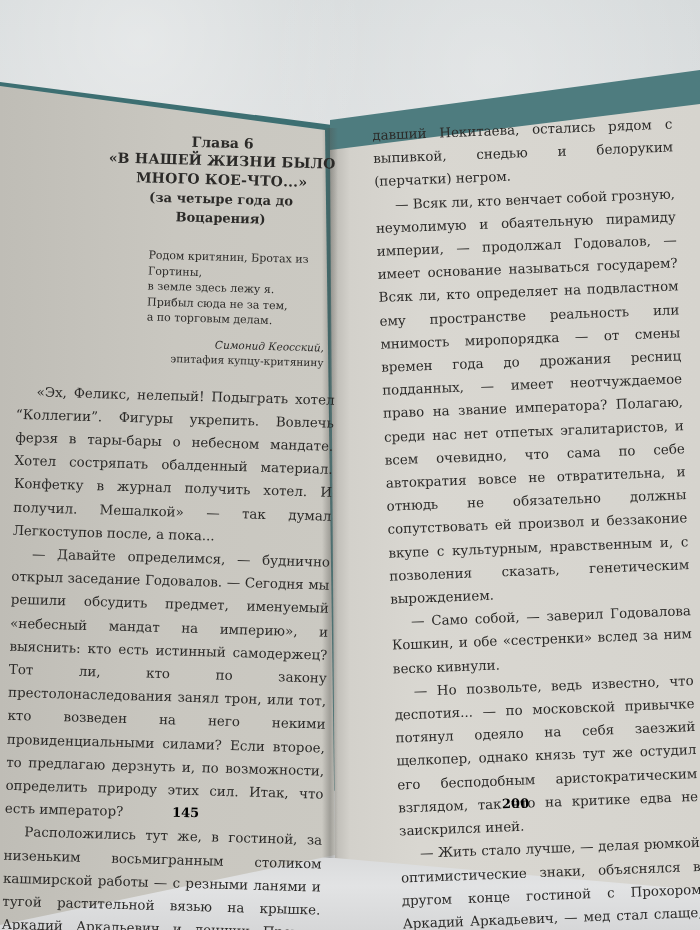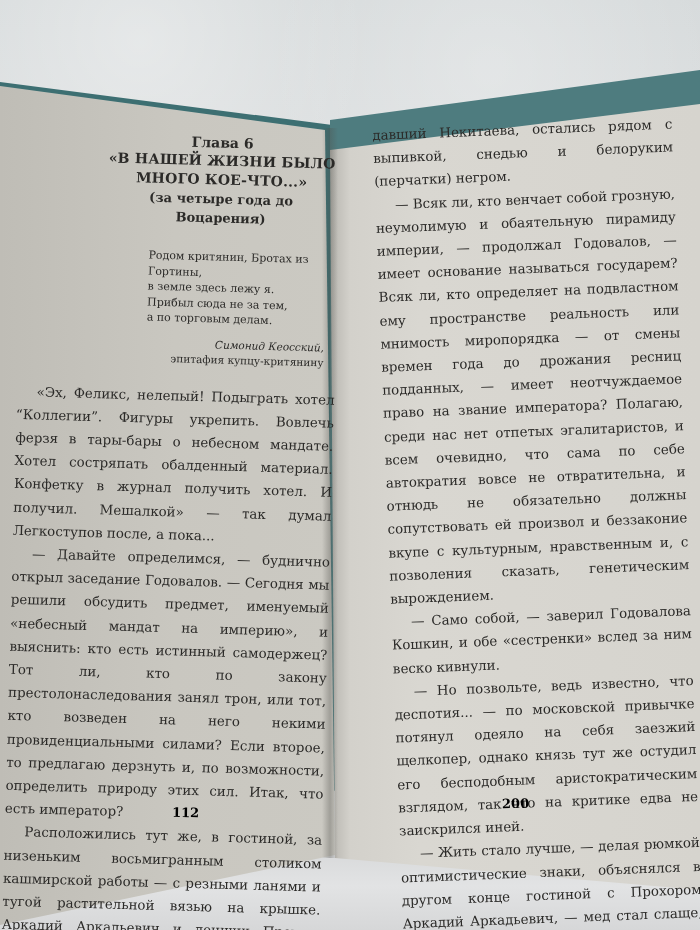--- a/index.html
+++ b/index.html
@@ -86,21 +86,21 @@
     <div class="epi-author">
       <span class="name">Симонид Кеосский,</span>
       <span>эпитафия купцу-критянину</span>
     </div>
   </div>
 
   <p class="body-p indent first">«Эх, Феликс, нелепый! Подыграть хотел “Коллегии”. Фигуры укрепить. Вовлечь ферзя в тары-бары о небесном мандате. Хотел состряпать обалденный материал. Конфетку в журнал получить хотел. И получил. Мешалкой» — так думал Легкоступов после, а пока...</p>
   <p class="body-p indent">— Давайте определимся, — буднично открыл заседание Годовалов. — Сегодня мы решили обсудить предмет, именуемый «небесный мандат на империю», и выяснить: кто есть истинный самодержец? Тот ли, кто по закону престолонаследования занял трон, или тот, кто возведен на него некими провиденциальными силами? Если второе, то предлагаю дерзнуть и, по возможности, определить природу этих сил. Итак, что есть император?</p>
   <p class="body-p indent">Расположились тут же, в гостиной, за низеньким восьмигранным столиком кашмирской работы — с резными ланями и тугой растительной вязью на крышке. Аркадий Аркадьевич и денщик Прохор, сопровож-</p>
 </div>
-<div class="page-num pn-left">112</div>
+<div class="page-num pn-left">145</div>
 
 <div class="page-text right-text">
   <p class="body-p">давший Некитаева, остались рядом с выпивкой, снедью и белоруким (перчатки) негром.</p>
   <p class="body-p indent">— Всяк ли, кто венчает собой грозную, неумолимую и обаятельную пирамиду империи, — продолжал Годовалов, — имеет основание называться государем? Всяк ли, кто определяет на подвластном ему пространстве реальность или мнимость миропорядка — от смены времен года до дрожания ресниц подданных, — имеет неотчуждаемое право на звание императора? Полагаю, среди нас нет отпетых эгалитаристов, и всем очевидно, что сама по себе автократия вовсе не отвратительна, и отнюдь не обязательно должны сопутствовать ей произвол и беззаконие вкупе с культурным, нравственным и, с позволения сказать, генетическим вырождением.</p>
   <p class="body-p indent">— Само собой, — заверил Годовалова Кошкин, и обе «сестренки» вслед за ним веско кивнули.</p>
   <p class="body-p indent">— Но позвольте, ведь известно, что деспотия... — по московской привычке потянул одеяло на себя заезжий щелкопер, однако князь тут же остудил его бесподобным аристократическим взглядом, так что на критике едва не заискрился иней.</p>
   <p class="body-p indent">— Жить стало лучше, — делая рюмкой оптимистические знаки, объяснялся в другом конце гостиной с Прохором Аркадий Аркадьевич, — мед стал слаще, сливки гуще, девки проще...</p>
 
 </div>
 <div class="page-num pn-right">200</div>

